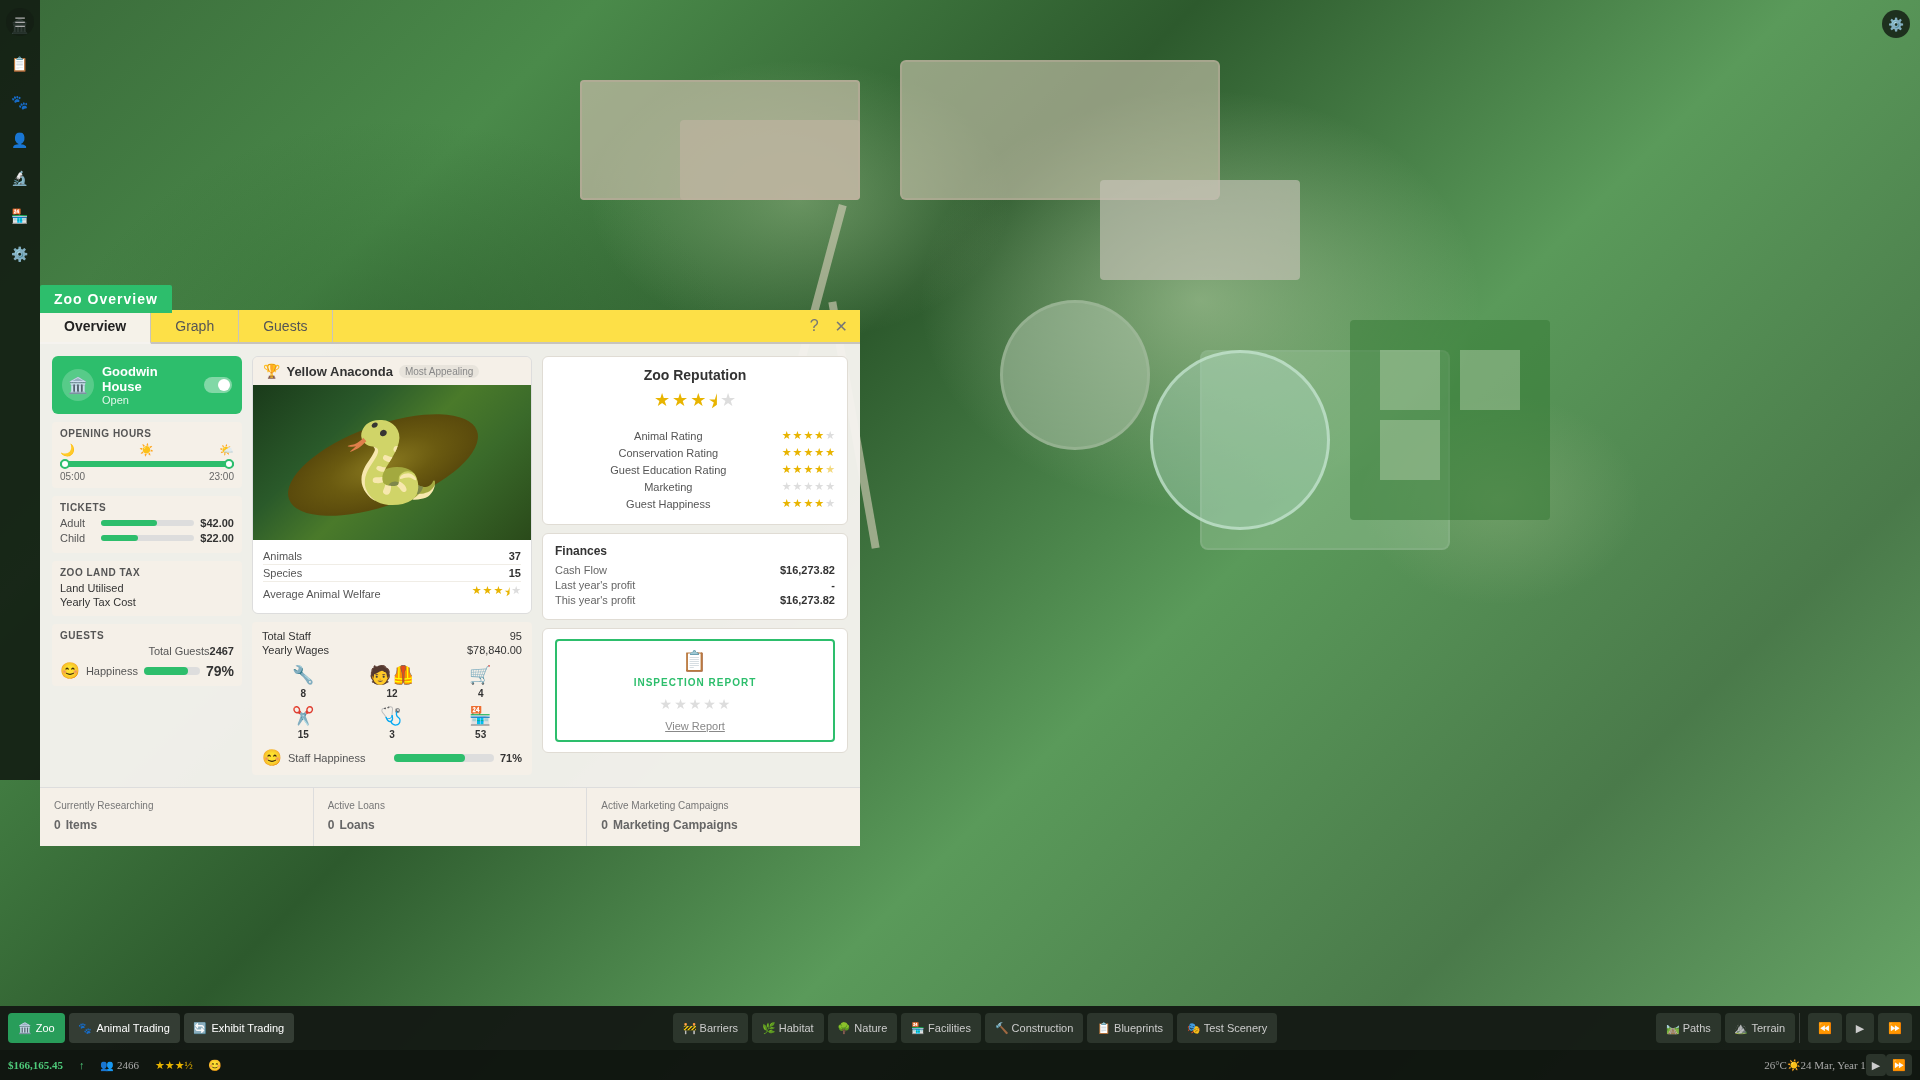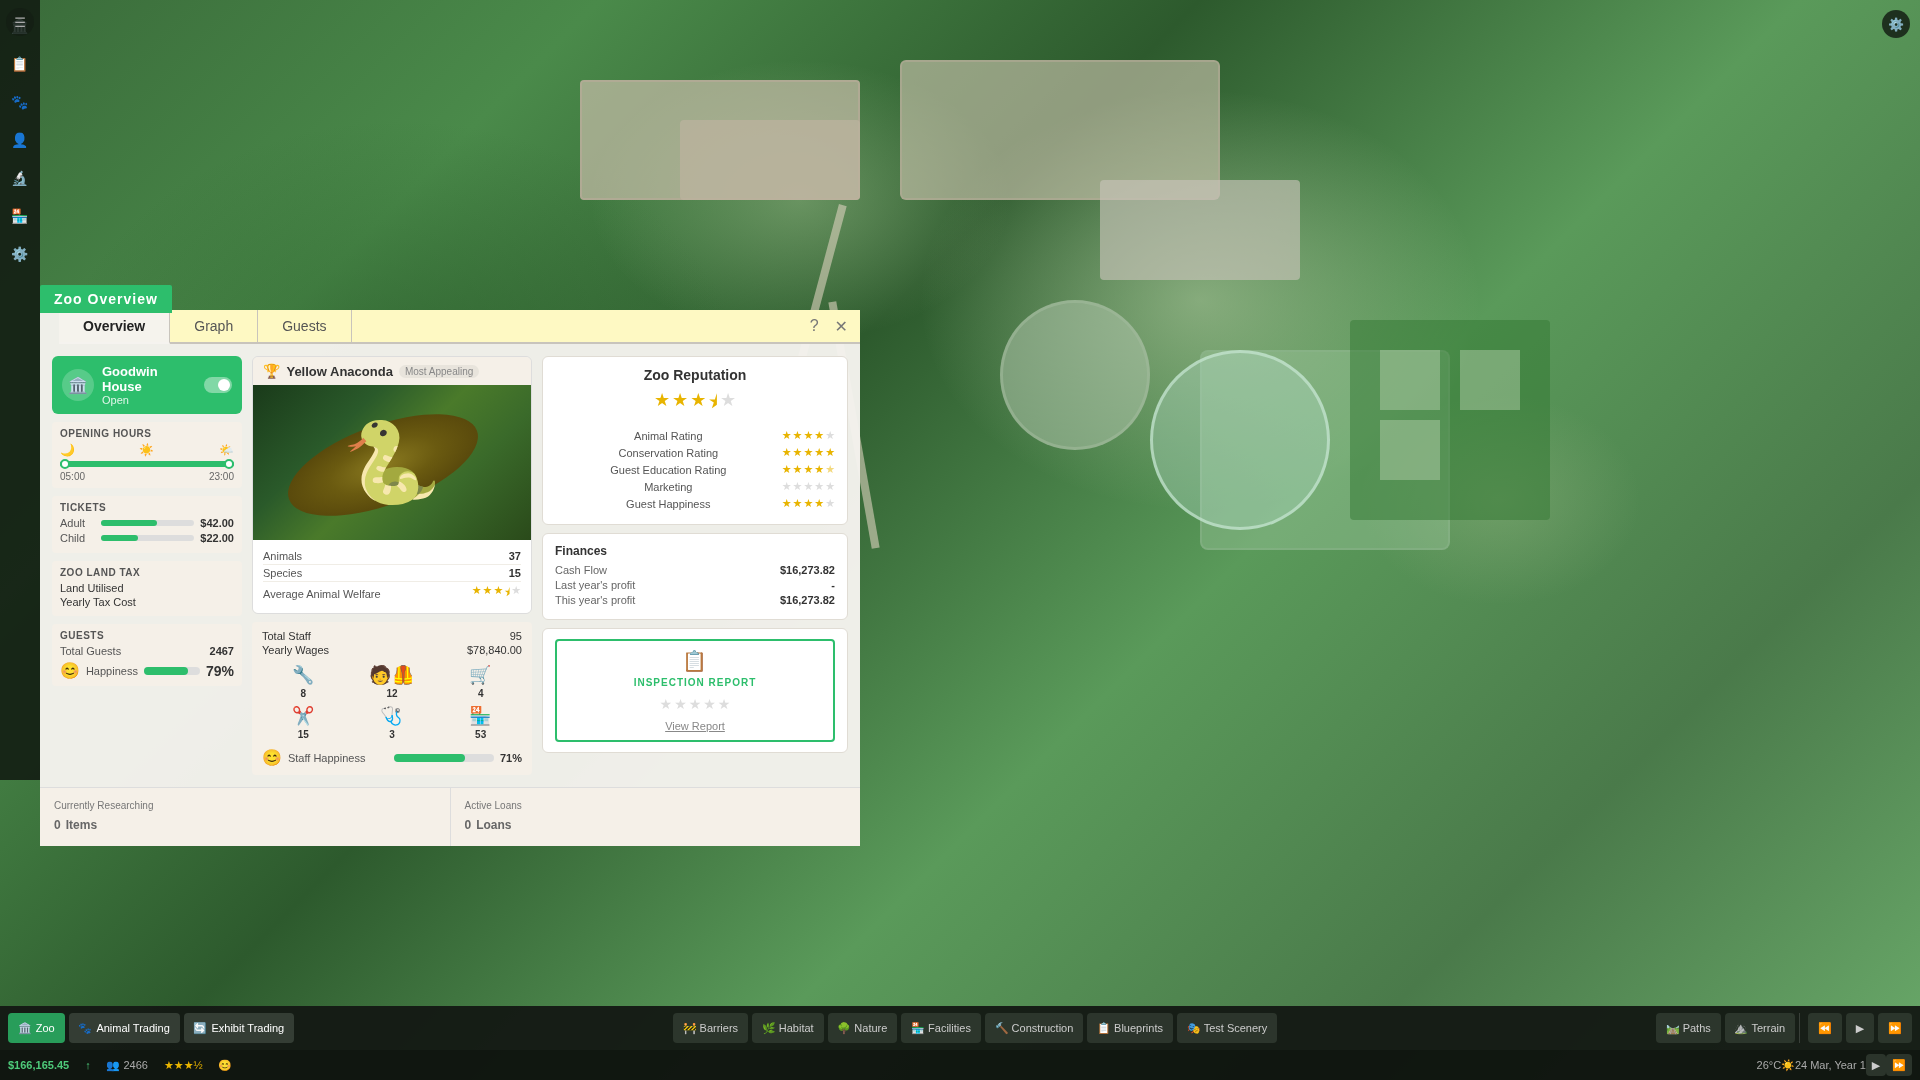--- a/index.html
+++ b/index.html
@@ -85,24 +85,23 @@
       background: rgba(245,243,238,0.97);
       z-index: 10;
       border-radius: 0 4px 4px 4px;
       display: flex;
       flex-direction: column;
     }
 
     
     .tabs {
       display: flex;
-      background: #fef9c3;
+      background: #fde047;
       border-bottom: 2px solid #c8c4bc;
       position: relative;
-      margin-left: 19px;
     }
     .tab {
       padding: 8px 24px;
       font-size: 14px;
       cursor: pointer;
       color: #555;
       border-right: 1px solid #c8c4bc;
     }
     .tab.active {
       background: rgba(245,243,238,0.97);
@@ -259,20 +258,21 @@
     }
     .ticket-price { color: #333; font-weight: 600; font-size: 11px; }
 
     
     .stat-row {
       display: flex;
       align-items: center;
       justify-content: space-between;
       font-size: 11px;
       margin-bottom: 4px;
+      text-align: right;
     }
     .stat-label { color: #555; flex: 1; }
     .stat-value { color: #333; font-weight: 600; }
     .happiness-row {
       display: flex;
       align-items: center;
       gap: 6px;
       font-size: 11px;
     }
     .happiness-icon { font-size: 16px; }
@@ -565,20 +565,21 @@
       right: 0;
       height: 30px;
       background: rgba(15,20,15,0.98);
       z-index: 21;
       display: flex;
       align-items: center;
       padding: 0 8px;
       gap: 16px;
       font-size: 11px;
       color: #ccc;
+      font-family: Liberation Serif, serif;
     }
     .status-money { color: #4eca7a; font-weight: bold; }
     .status-stars { color: #e8b400; }
     .status-right { margin-left: auto; display: flex; align-items: center; }
 
     
     .top-right-ui {
       position: absolute;
       top: 10px;
       right: 10px;
@@ -932,20 +933,26 @@
     <div class="summary-item">
       <div class="summary-section-label">Currently Researching</div>
       <div class="summary-value">
         <span>0</span> <span>Items</span>
       </div>
     </div>
     <div class="summary-item">
       <div class="summary-section-label">Active Loans</div>
       <div class="summary-value">
         <span>0</span> <span>Loans</span>
+      </div>
+    </div>
+    <div class="summary-item">
+      <div class="summary-section-label">Active Marketing Campaigns</div>
+      <div class="summary-value">
+        <span>0</span> <span>Marketing Campaigns</span>
       </div>
     </div>
   </div>
 </div>
 
 <div style="position:absolute;bottom:30px;left:0;right:0;height:44px;background:rgba(20,25,20,0.96);z-index:20;display:flex;align-items:center;padding:0 8px;gap:4px;">
 
   <div class="taskbar-btn">
     <span>🏛️</span>
     <span>Zoo</span>

